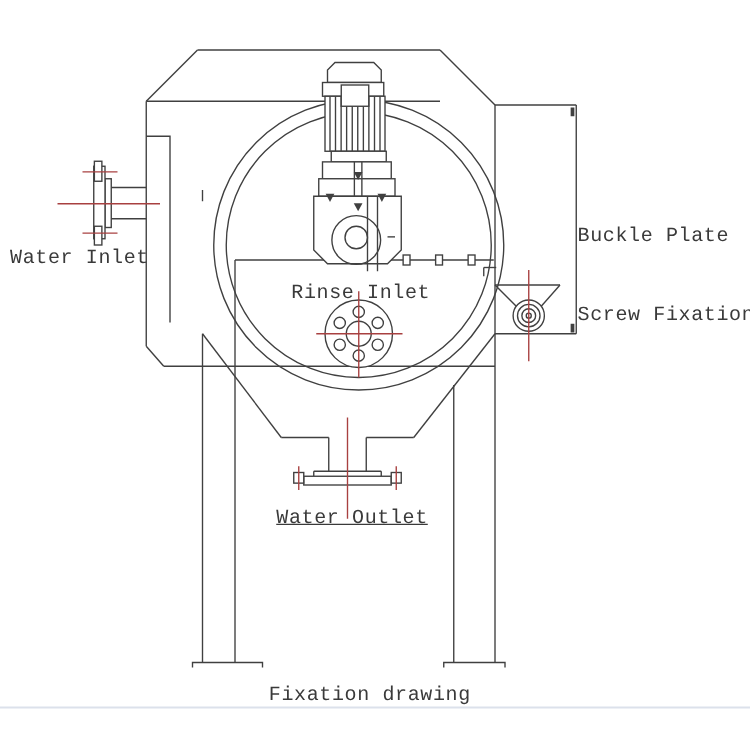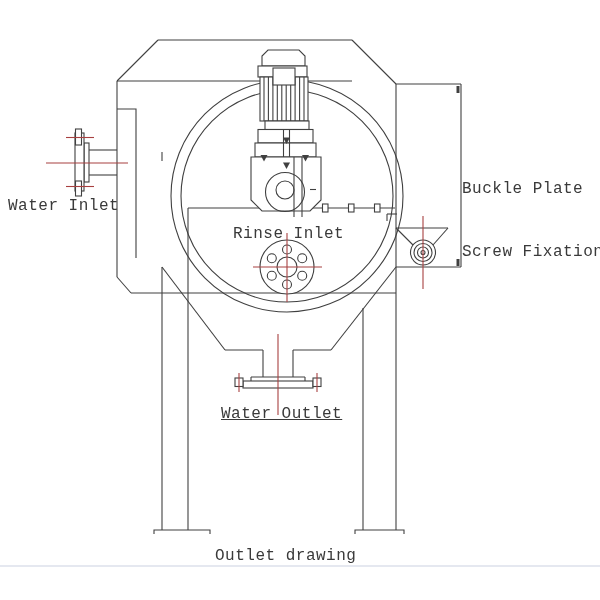--- a/index.html
+++ b/index.html
@@ -175,14 +175,14 @@
 
   <div class="lbl" style="left:8px;top:196px;">Water Inlet</div>
 
   <div class="lbl" style="left:221px;top:404px;text-decoration:underline;">Water Outlet</div>
 
   <div class="lbl" style="left:462px;top:137px;">
     <div>Buckle Plate</div>
     <div>Screw Fixation</div>
   </div>
 
-  <div class="lbl" style="left:215px;top:546px;">Outlet drawing</div>
+  <div class="lbl" style="left:215px;top:546px;">Fixation drawing</div>
 </div>
 
 </body></html>

